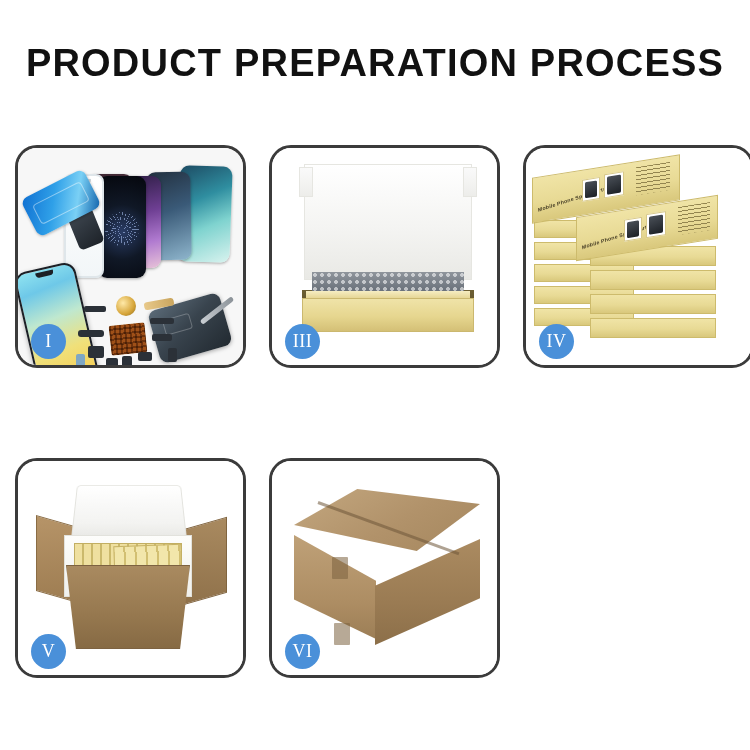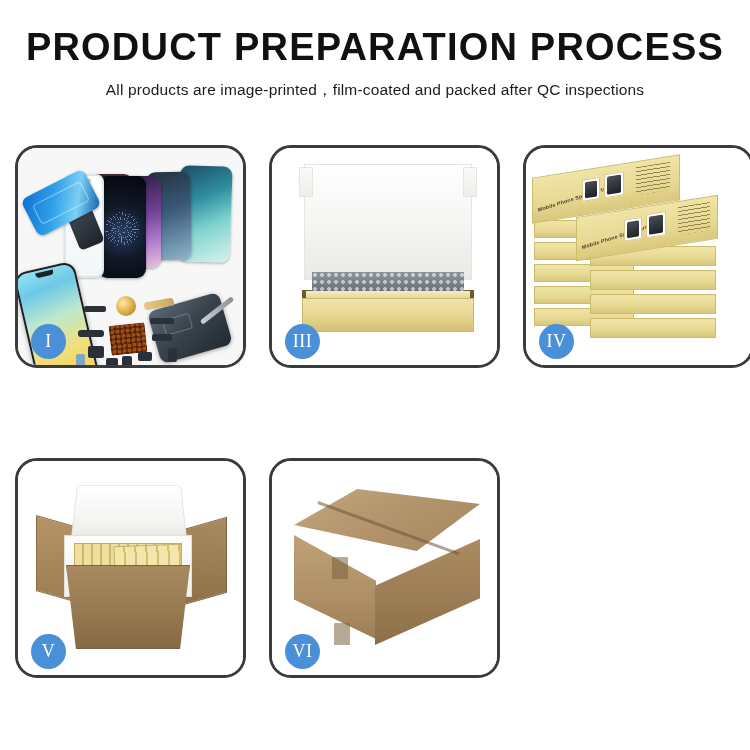--- a/index.html
+++ b/index.html
@@ -21,21 +21,21 @@
 
   
   .header { position: absolute; top: 0; left: 0; width: 750px; text-align: center; }
 
   .main-title {
     font-size: 38px;
     font-weight: 700;
     color: #111111;
     letter-spacing: 1.2px;
     line-height: 1;
-    margin-top: 28px;
+    margin-top: 44px;
     white-space: nowrap;
   }
 
   .sub-title {
     font-size: 15.5px;
     font-weight: 400;
     color: #1b1b1b;
     letter-spacing: 0.15px;
     margin-top: 14px;
     white-space: nowrap;
@@ -386,21 +386,20 @@
     background:rgba(124,98,64,.55); border-radius:1px;
   }
 </style>
 </head>
 <body>
 
 <div id="page">
 
   <div class="header">
     <div class="main-title">PRODUCT PREPARATION PROCESS</div>
-    <div class="sub-title">All products are image-printed，film-coated and packed after QC inspections</div>
   </div>
 
   <div class="grid">
 
     <div class="panel">
       <div class="panel-stage">
         <div class="p1-bg"></div>
 
         <div class="phone p1-ph-a"></div>
         <div class="phone p1-ph-b"></div>

